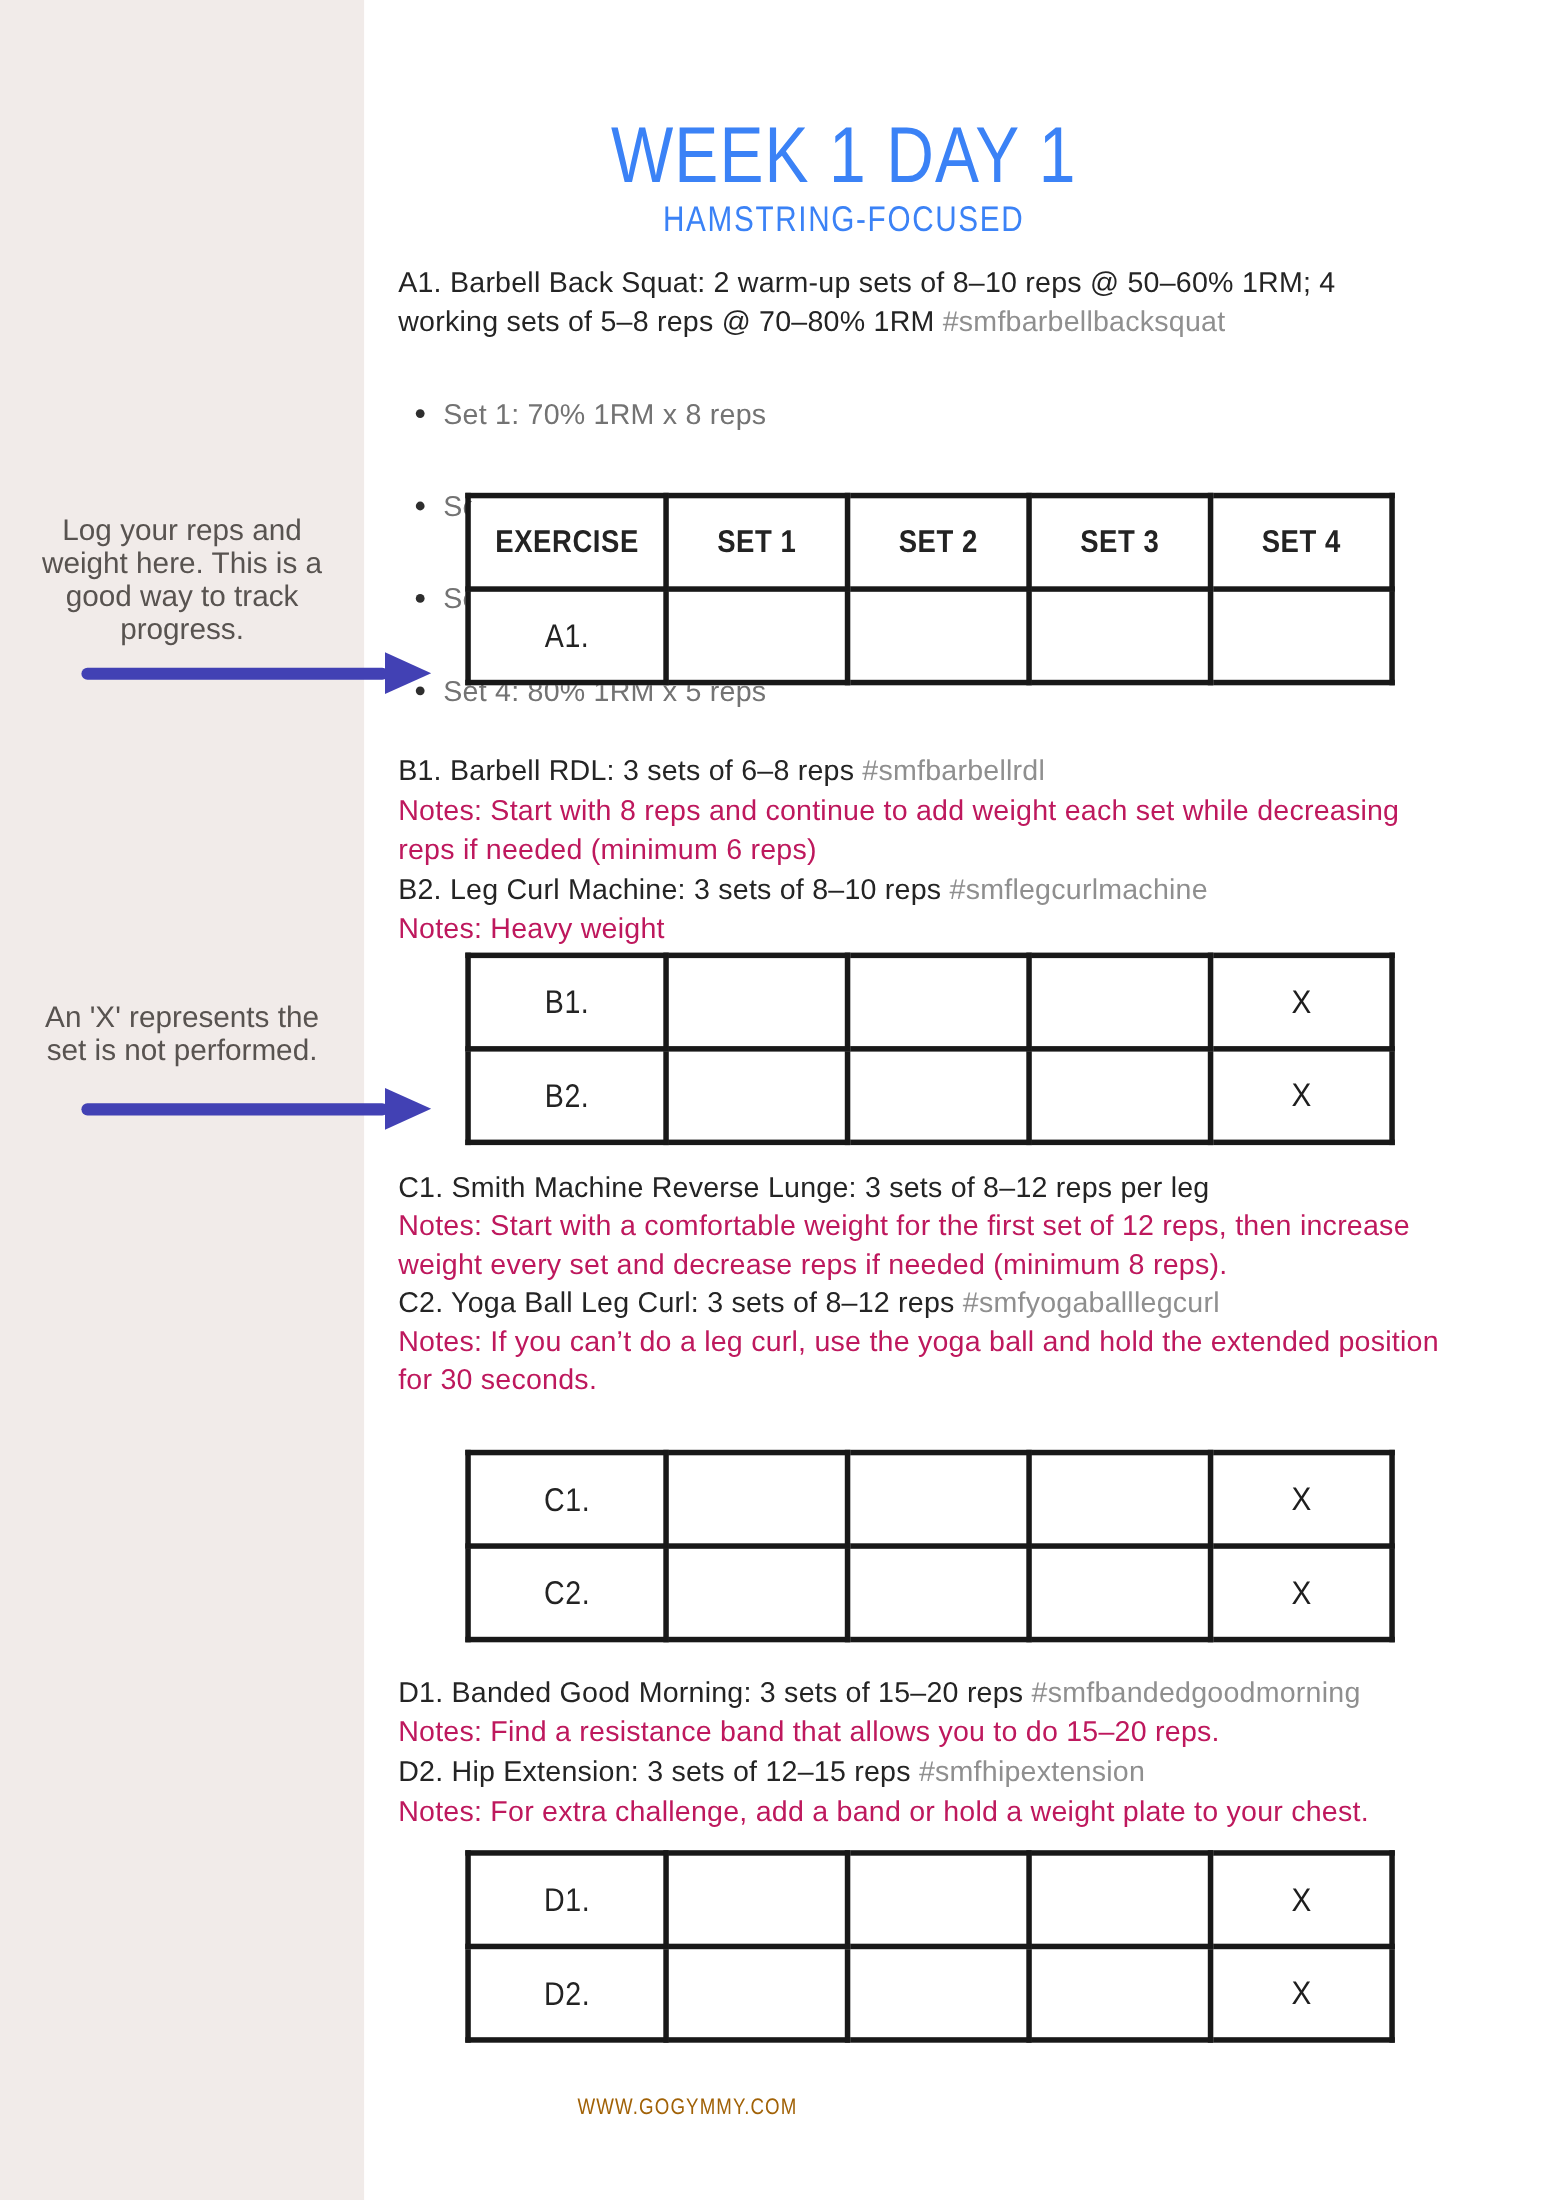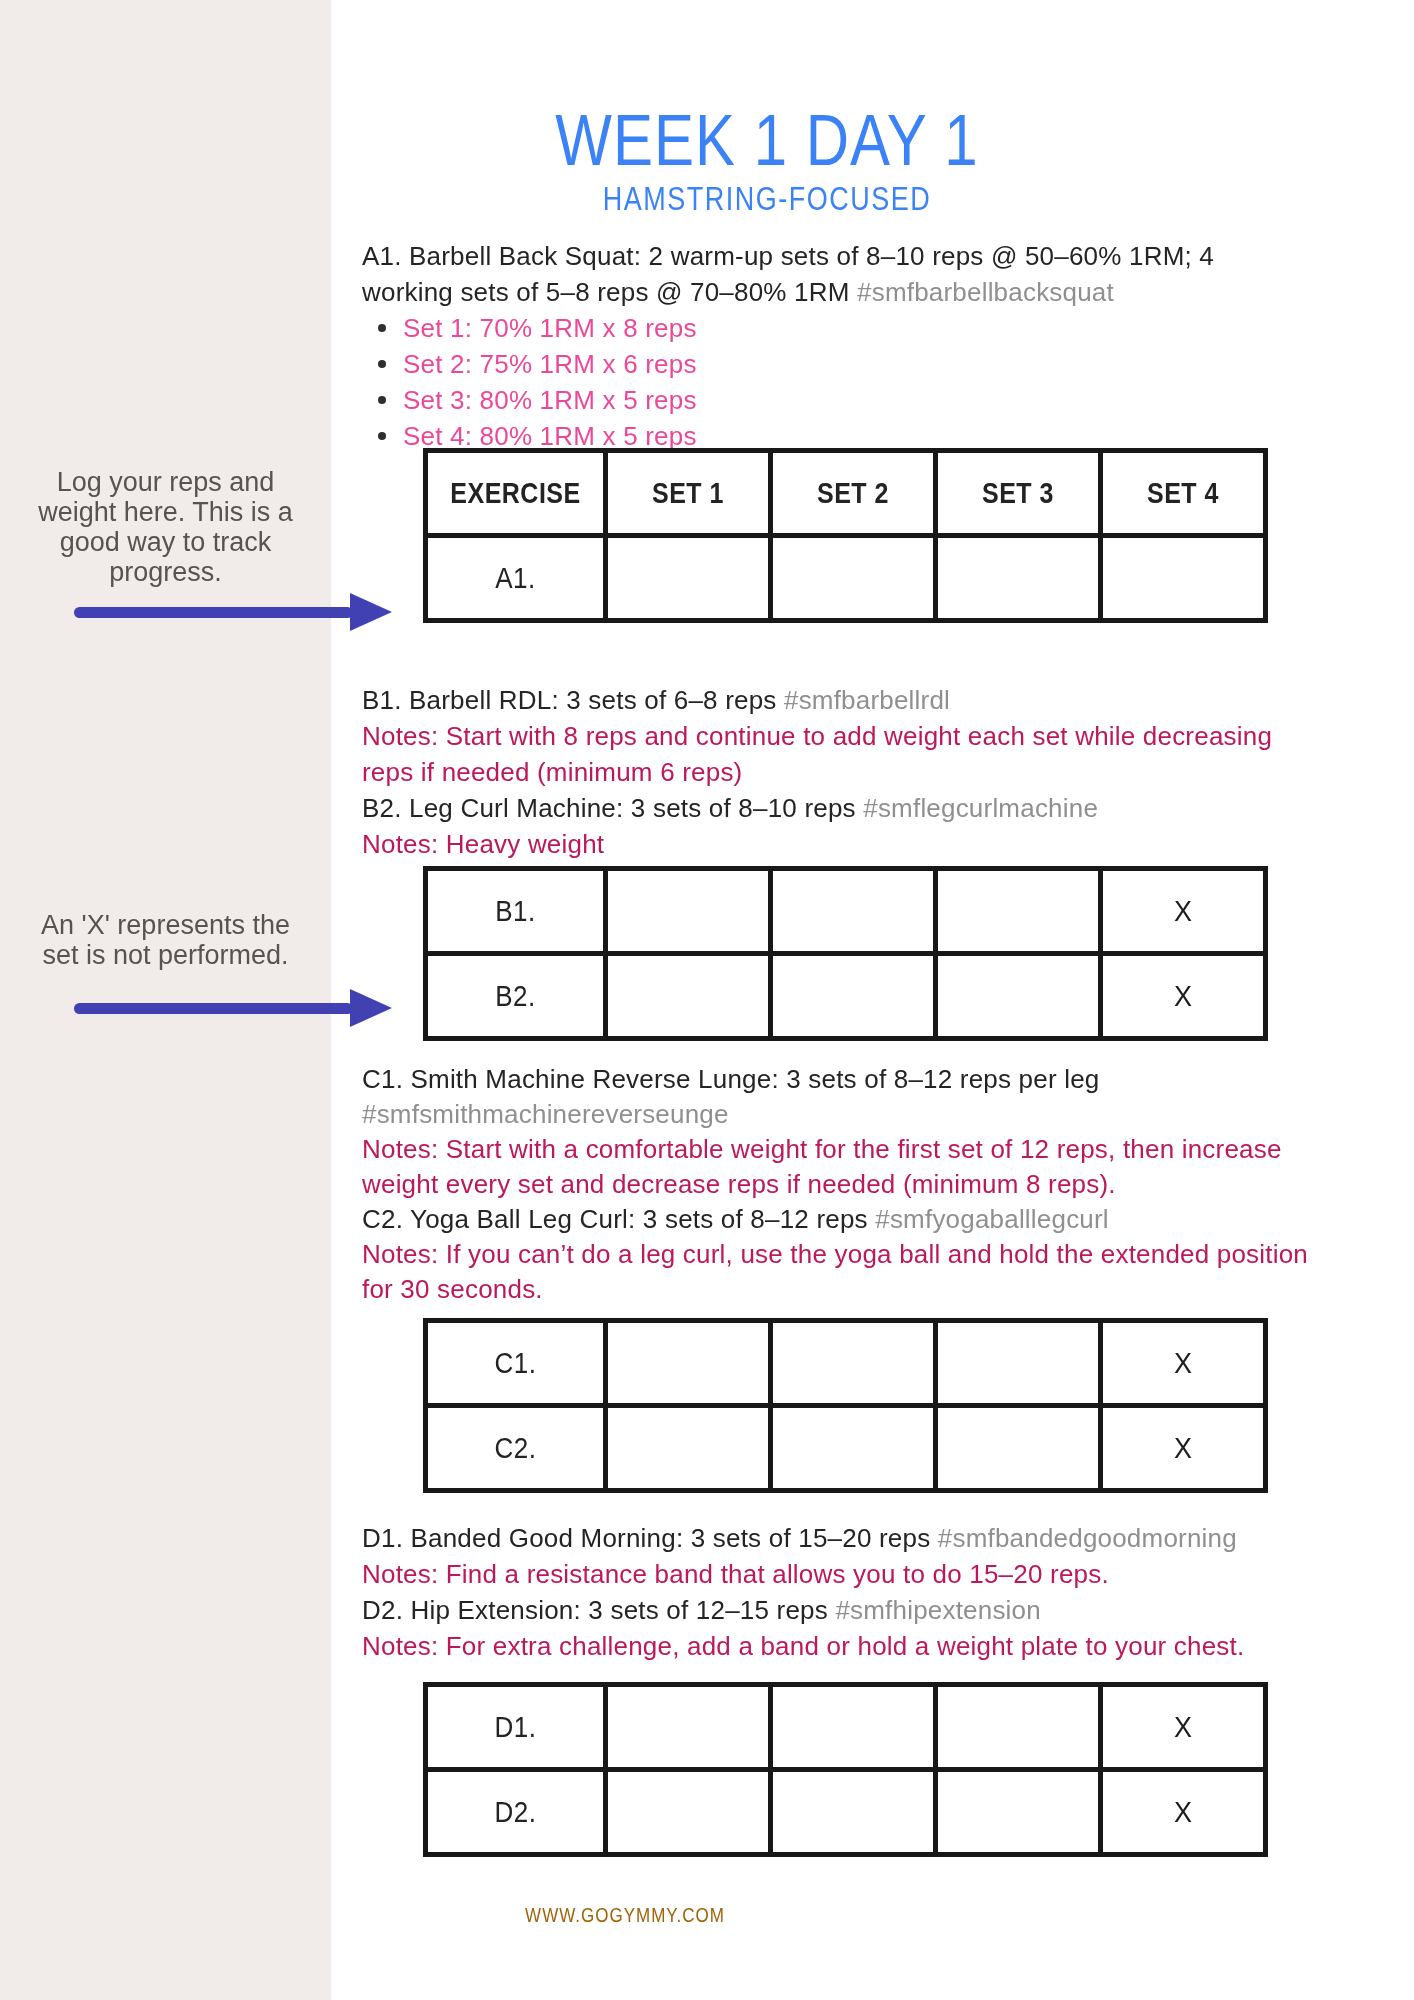--- a/index.html
+++ b/index.html
@@ -20,21 +20,21 @@
   .title-wrap { position:absolute; left:331px; top:104px; width:872px; text-align:center; color:#3b82f6; }
   .cond { display:inline-block; transform:scaleY(1.2); transform-origin:center; }
   .page-title { font-size:60px; line-height:74px; letter-spacing:1px; white-space:nowrap; }
   .page-subtitle { margin-top:6px; font-size:27px; line-height:30px; letter-spacing:1.5px; white-space:nowrap; }
   .tblock { position:absolute; left:362px; width:1045px; font-size:26px; letter-spacing:0.2px; white-space:nowrap; }
   .lh36 { line-height:36px; }
   .lh35 { line-height:35px; }
   .head { color:#242424; }
   .note { color:#be185d; }
   .tag  { color:var(--tag,#8f8f8f); }
-  .bullet { position:relative; padding-left:41px; color:#ec4899; }
+  .bullet { position:relative; padding-left:41px; color:#737373;margin-top:48px; }
   .dot { position:absolute; left:16px; top:14px; width:8px; height:8px; border-radius:50%; background:#2e2e2e; }
   table.log {
     position:absolute; left:423px; border-collapse:collapse;
     table-layout:fixed; width:845px; background:#fff;
   }
   table.log th, table.log td {
     border:5px solid var(--tbl-border,#181818);
     height:80px; text-align:center; vertical-align:middle;
     padding:0; color:#232323;
   }
@@ -154,21 +154,20 @@
         <td></td>
         <td></td>
         <td></td>
         <td><span class="x-txt">X</span></td>
       </tr>
     </tbody>
   </table>
 
   <div class="tblock lh35" style="top:1062px;">
     <div class="head">C1. Smith Machine Reverse Lunge: 3 sets of 8–12 reps per leg</div>
-    <div class="tag">#smfsmithmachinereverseunge</div>
     <div class="note">Notes: Start with a comfortable weight for the first set of 12 reps, then increase</div>
     <div class="note">weight every set and decrease reps if needed (minimum 8 reps).</div>
     <div class="head"><span>C2. Yoga Ball Leg Curl: 3 sets of 8–12 reps </span><span class="tag">#smfyogaballlegcurl</span></div>
     <div class="note">Notes: If you can’t do a leg curl, use the yoga ball and hold the extended position</div>
     <div class="note">for 30 seconds.</div>
   </div>
 
   <table class="log" style="top:1318px;">
     <colgroup>
         <col class="c0">

